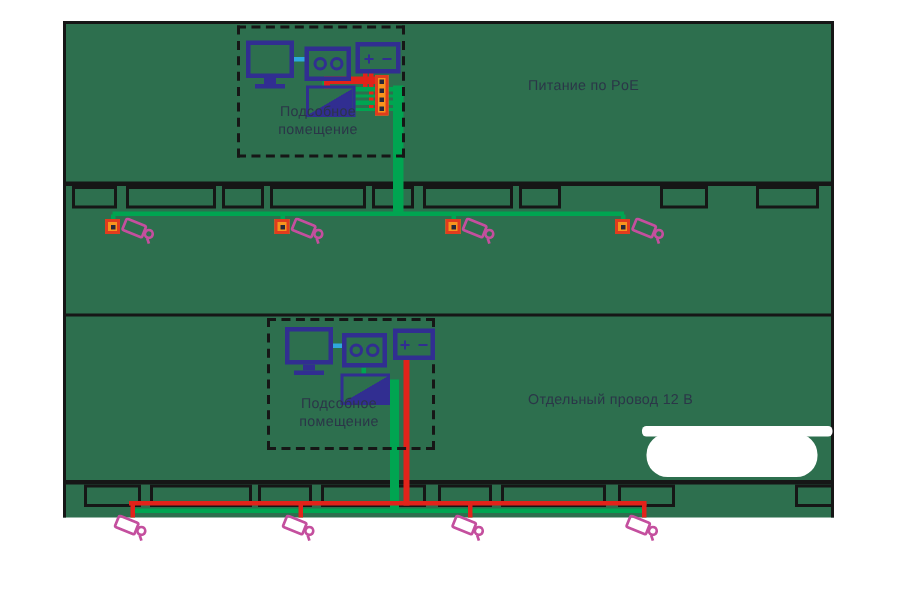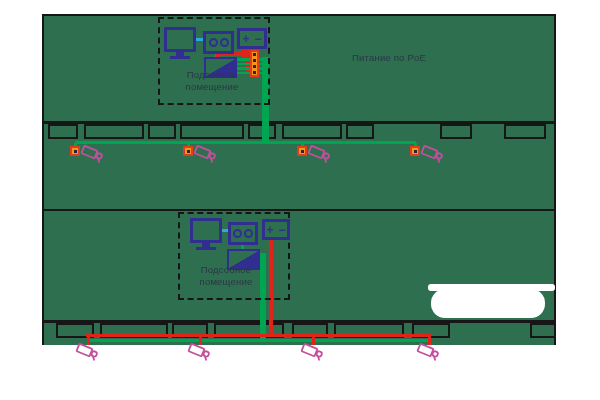--- a/index.html
+++ b/index.html
@@ -117,20 +117,21 @@
   <div class="wire green" style="left:241px;top:245px;width:2.5px;height:4px"></div>
   <div class="switch" style="left:227px;top:249px;width:33px;height:21px"></div>
 
   <div class="wire green" style="left:260px;top:253px;width:6px;height:89px"></div>
   <div class="wire red" style="left:269px;top:240px;width:4px;height:97px"></div>
 
   <div class="wire red" style="left:86px;top:334px;width:345px;height:3px"></div>
   <div class="wire green" style="left:88px;top:339px;width:342px;height:3px"></div>
 
   <div class="label room-label" style="left:176px;top:264px">Подсобное помещение</div>
+  <div class="label" style="left:352px;top:261px">Отдельный провод 12 В</div>
 
 <div class="window" style="left: 48px; top: 124px; width: 30px;"></div>
     <div class="window" style="left: 84px; top: 124px; width: 60px;"></div>
     <div class="window" style="left: 148px; top: 124px; width: 28px;"></div>
     <div class="window" style="left: 180px; top: 124px; width: 64px;"></div>
     <div class="window" style="left: 248px; top: 124px; width: 28px;"></div>
     <div class="window" style="left: 282px; top: 124px; width: 60px;"></div>
     <div class="window" style="left: 346px; top: 124px; width: 28px;"></div>
     <div class="window" style="left: 440px; top: 124px; width: 32px;"></div>
     <div class="window" style="left: 504px; top: 124px; width: 42px;"></div>

